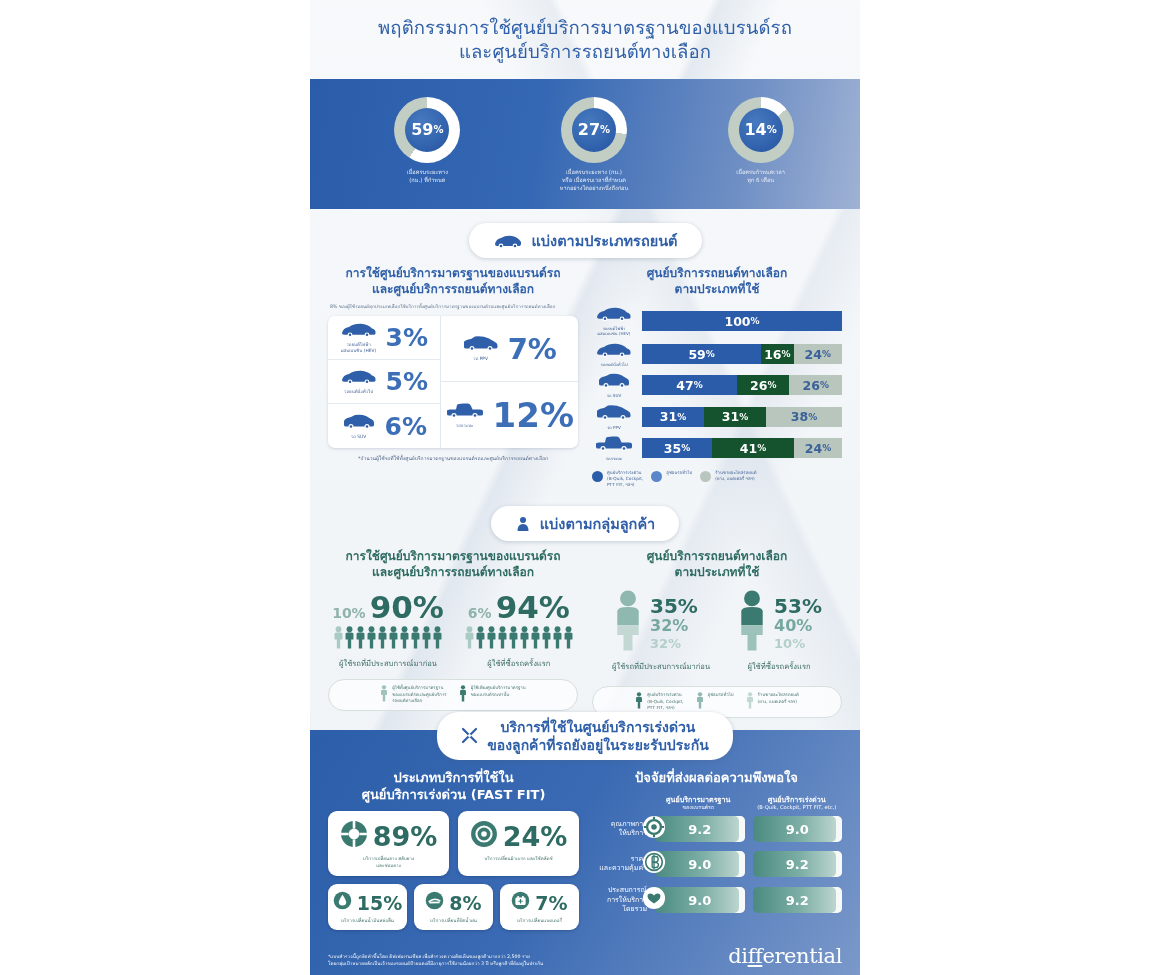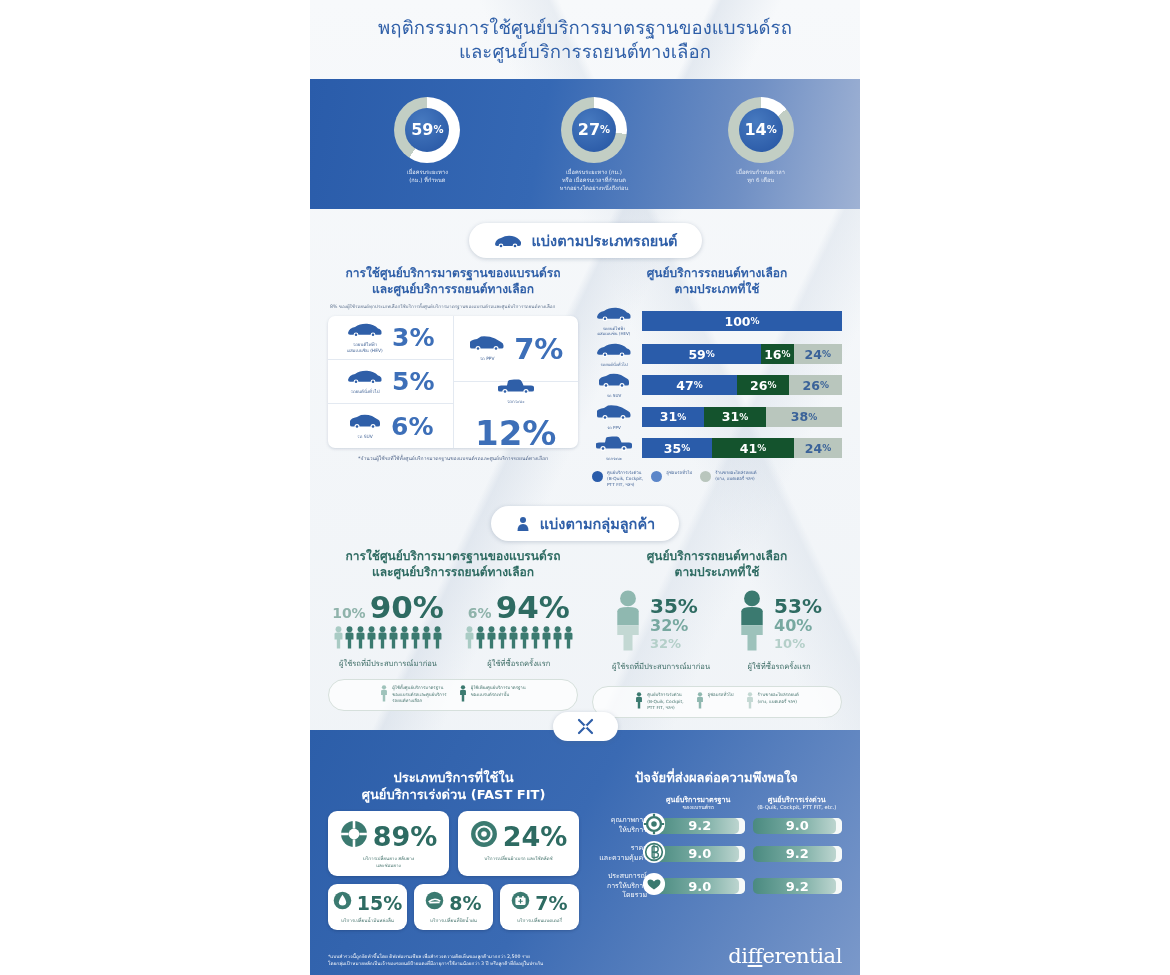--- a/index.html
+++ b/index.html
@@ -78,21 +78,21 @@
   .vcard {
     background:#fff; border-radius:7px; box-shadow:0 1px 3px rgba(90,110,140,.25);
     display:flex; margin-top:6px; overflow:hidden;
   }
   .vcol { flex:1; }
   .vcol.left { border-right:1px solid #e3e9f1; }
   .vrow { display:flex; align-items:center; justify-content:center; gap:8px; padding:7px 4px; }
   .vcol.left .vrow { border-bottom:1px solid #e3e9f1; height:44px; }
   .vcol.left .vrow:last-child { border-bottom:none; }
   .vcol.right .vrow { height:66px; border-bottom:1px solid #e3e9f1; }
-  .vcol.right .vrow:last-child { border-bottom:none;flex-direction:column; }
+  .vcol.right .vrow:last-child { border-bottom:none; }
   .v-ico { text-align:center; }
   .v-lab { font-size:4.4px; color:#3a5d92; margin-top:1px; line-height:1.35; }
   .v-pct { color:#3d6fb8; font-weight:bold; font-size:25px; }
   .vcol.right .v-pct { font-size:29px; }
   .vcol.right .vrow:last-child .v-pct { font-size:34px; }
   .vnote { font-size:5px; color:#4a6086; text-align:center; margin-top:7px; line-height:1.5; }
 
   
   .bars { margin-top:8px; }
   .bar-row { display:flex; align-items:center; gap:6px; margin-bottom:5px; }
@@ -148,21 +148,21 @@
   .ff-cap { font-size:4.6px; color:#3f6f68; margin-top:4px; line-height:1.5; }
   .ff-bot { display:flex; gap:7px; margin-top:8px; }
   .ff-bot .ff-card { padding:7px 4px 5px; }
   .ff-bot .ff-pct { font-size:19px; }
   .sat-head { display:flex; gap:8px; margin-left:62px; margin-bottom:5px; }
   .sat-h { flex:1; text-align:center; font-size:7.2px; font-weight:bold; line-height:1.35; }
   .sat-h small { font-weight:normal; font-size:5.2px; display:block; }
   .sat-row { display:flex; align-items:center; gap:8px; margin-bottom:9px; }
   .sat-lab { width:56px; flex:0 0 56px; text-align:right; font-size:7px; line-height:1.35; }
   .sat-bar {
-    flex:1; height:16px; border-radius:5px; position:relative;
+    flex:1; height:26px; border-radius:5px; position:relative;
     background: linear-gradient(90deg,#4a8a80 0%, #7fb0a7 55%, #c7dbd6 100%);
     display:flex; align-items:center; justify-content:center;
     color:#fff; font-weight:bold; font-size:13px;
     box-shadow:inset -6px 0 0 rgba(255,255,255,.85);
   }
   .sat-bar.plain { box-shadow:inset -6px 0 0 rgba(255,255,255,.85); }
   .sat-cell { flex:1; position:relative; display:flex; }
   .footer { display:flex; justify-content:space-between; align-items:flex-end; margin-top:14px; }
   .foot-txt { font-size:4.7px; line-height:1.65; max-width:330px; }
   .brand { font-family:"DejaVu Serif","Liberation Serif",serif; font-size:21px; letter-spacing:-.4px; }
@@ -567,20 +567,24 @@
   </div>
 
   <div class="blue-sec" style="position:relative;">
     <div class="pill-row" style="position:absolute; top:-18px; left:0; right:0; margin:0;">
       <div class="pill two">
         <span class="pill-icon">
           <svg width="17" height="17" viewBox="0 0 17 17">
                 <path d="M2 2 L15 15 M15 2 L2 15" stroke="#2f5fa8" stroke-width="2.2" stroke-linecap="round"></path>
                 <circle cx="8.5" cy="8.5" r="1.6" fill="#fff"></circle>
               </svg>
+        </span>
+        <span>
+          <span>บริการที่ใช้ในศูนย์บริการเร่งด่วน</span><br>
+          <span>ของลูกค้าที่รถยังอยู่ในระยะรับประกัน</span>
         </span>
       </div>
     </div>
 
     <div class="blue-cols" style="margin-top:14px;">
       <div class="col">
         <div class="b-title">
           <span>ประเภทบริการที่ใช้ใน</span><br>
           <span>ศูนย์บริการเร่งด่วน (FAST FIT)</span>
         </div>

